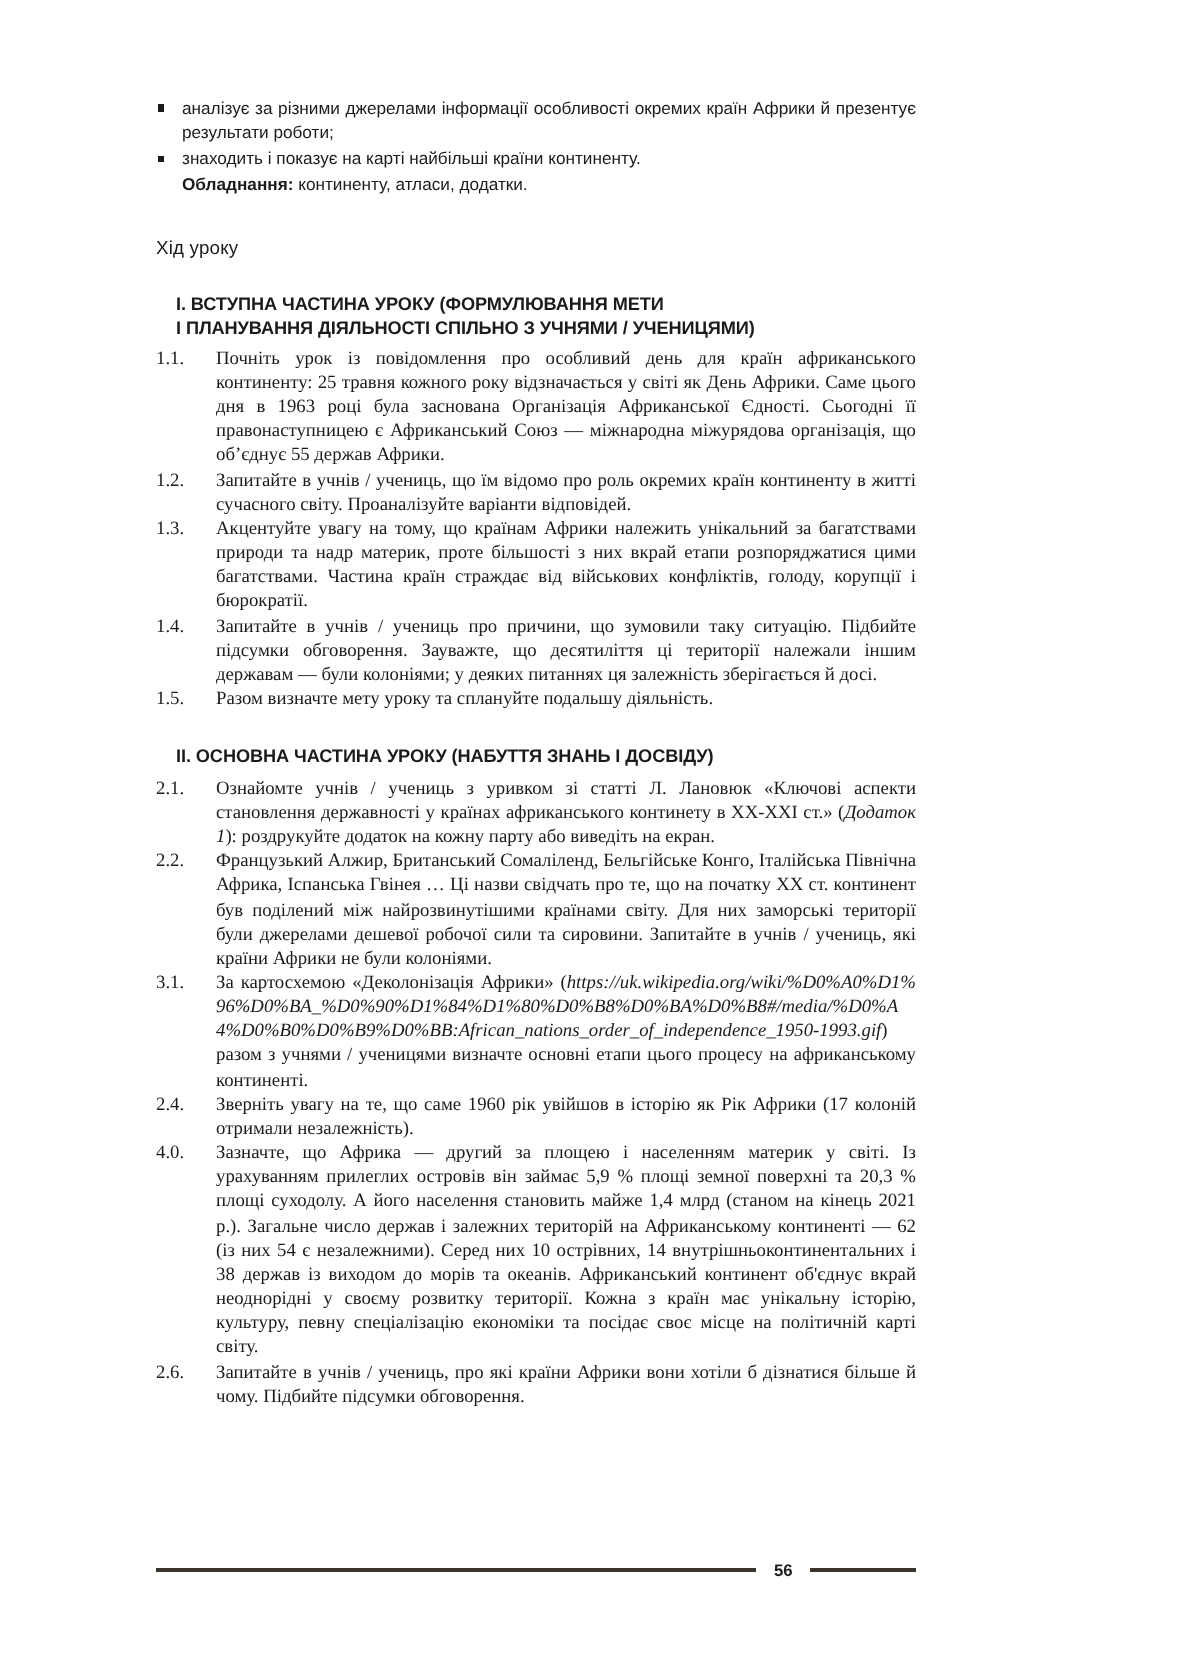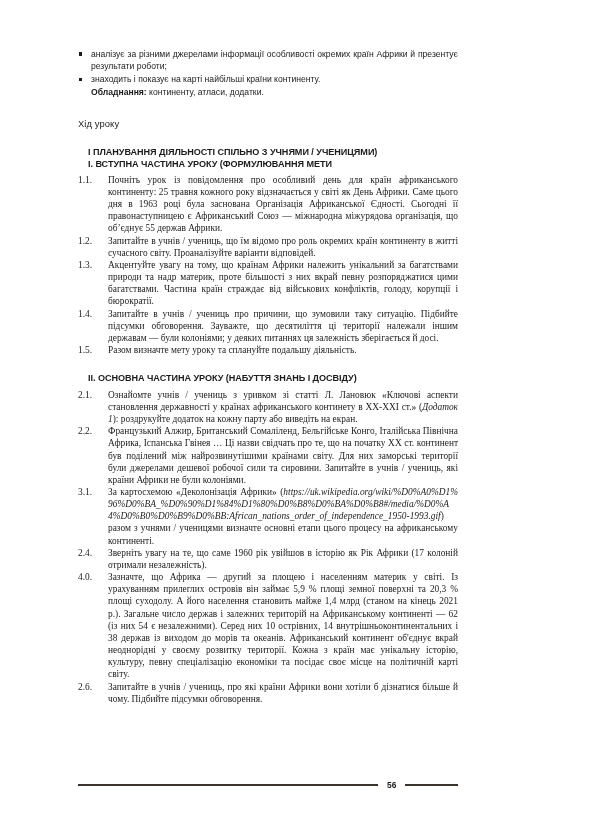--- a/index.html
+++ b/index.html
@@ -141,36 +141,36 @@
       <span class="sq"></span>
       <span>знаходить і показує на карті найбільші країни континенту.</span>
     </li>
   </ul>
 
   <p class="equip"><b>Обладнання:</b><span> континенту, атласи, додатки.</span></p>
 
   <div class="hid-uroku">Хід уроку</div>
 
   <div class="sec-head">
+    <div>I. ВСТУПНА ЧАСТИНА УРОКУ (ФОРМУЛЮВАННЯ МЕТИ</div>
     <div>І ПЛАНУВАННЯ ДІЯЛЬНОСТІ СПІЛЬНО З УЧНЯМИ / УЧЕНИЦЯМИ)</div>
-    <div>I. ВСТУПНА ЧАСТИНА УРОКУ (ФОРМУЛЮВАННЯ МЕТИ</div>
   </div>
 
   <div class="items">
     <div class="item">
       <span class="num">1.1.</span>
       <span class="body-txt">Почніть урок із повідомлення про особливий день для країн африканського континенту: 25 травня кожного року відзначається у світі як День Африки. Саме цього дня в 1963 році була заснована Організація Африканської Єдності. Сьогодні її правонаступницею є Африканський Союз — міжнародна міжурядова організація, що об’єднує 55 держав Африки.</span>
     </div>
     <div class="item">
       <span class="num">1.2.</span>
       <span class="body-txt">Запитайте в учнів / учениць, що їм відомо про роль окремих країн континенту в житті сучасного світу. Проаналізуйте варіанти відповідей.</span>
     </div>
     <div class="item">
       <span class="num">1.3.</span>
-      <span class="body-txt">Акцентуйте увагу на тому, що країнам Африки належить унікальний за багатствами природи та надр материк, проте більшості з них вкрай певну розпоряджатися цими багатствами. Частина країн страждає від військових конфліктів, голоду, корупції і бюрократії.</span>
+      <span class="body-txt">Акцентуйте увагу на тому, що країнам Африки належить унікальний за багатствами природи та надр материк, проте більшості з них вкрай етапи розпоряджатися цими багатствами. Частина країн страждає від військових конфліктів, голоду, корупції і бюрократії.</span>
     </div>
     <div class="item">
       <span class="num">1.4.</span>
       <span class="body-txt">Запитайте в учнів / учениць про причини, що зумовили таку ситуацію. Підбийте підсумки обговорення. Зауважте, що десятиліття ці території належали іншим державам — були колоніями; у деяких питаннях ця залежність зберігається й досі.</span>
     </div>
     <div class="item">
       <span class="num">1.5.</span>
       <span class="body-txt">Разом визначте мету уроку та сплануйте подальшу діяльність.</span>
     </div>
   </div>

